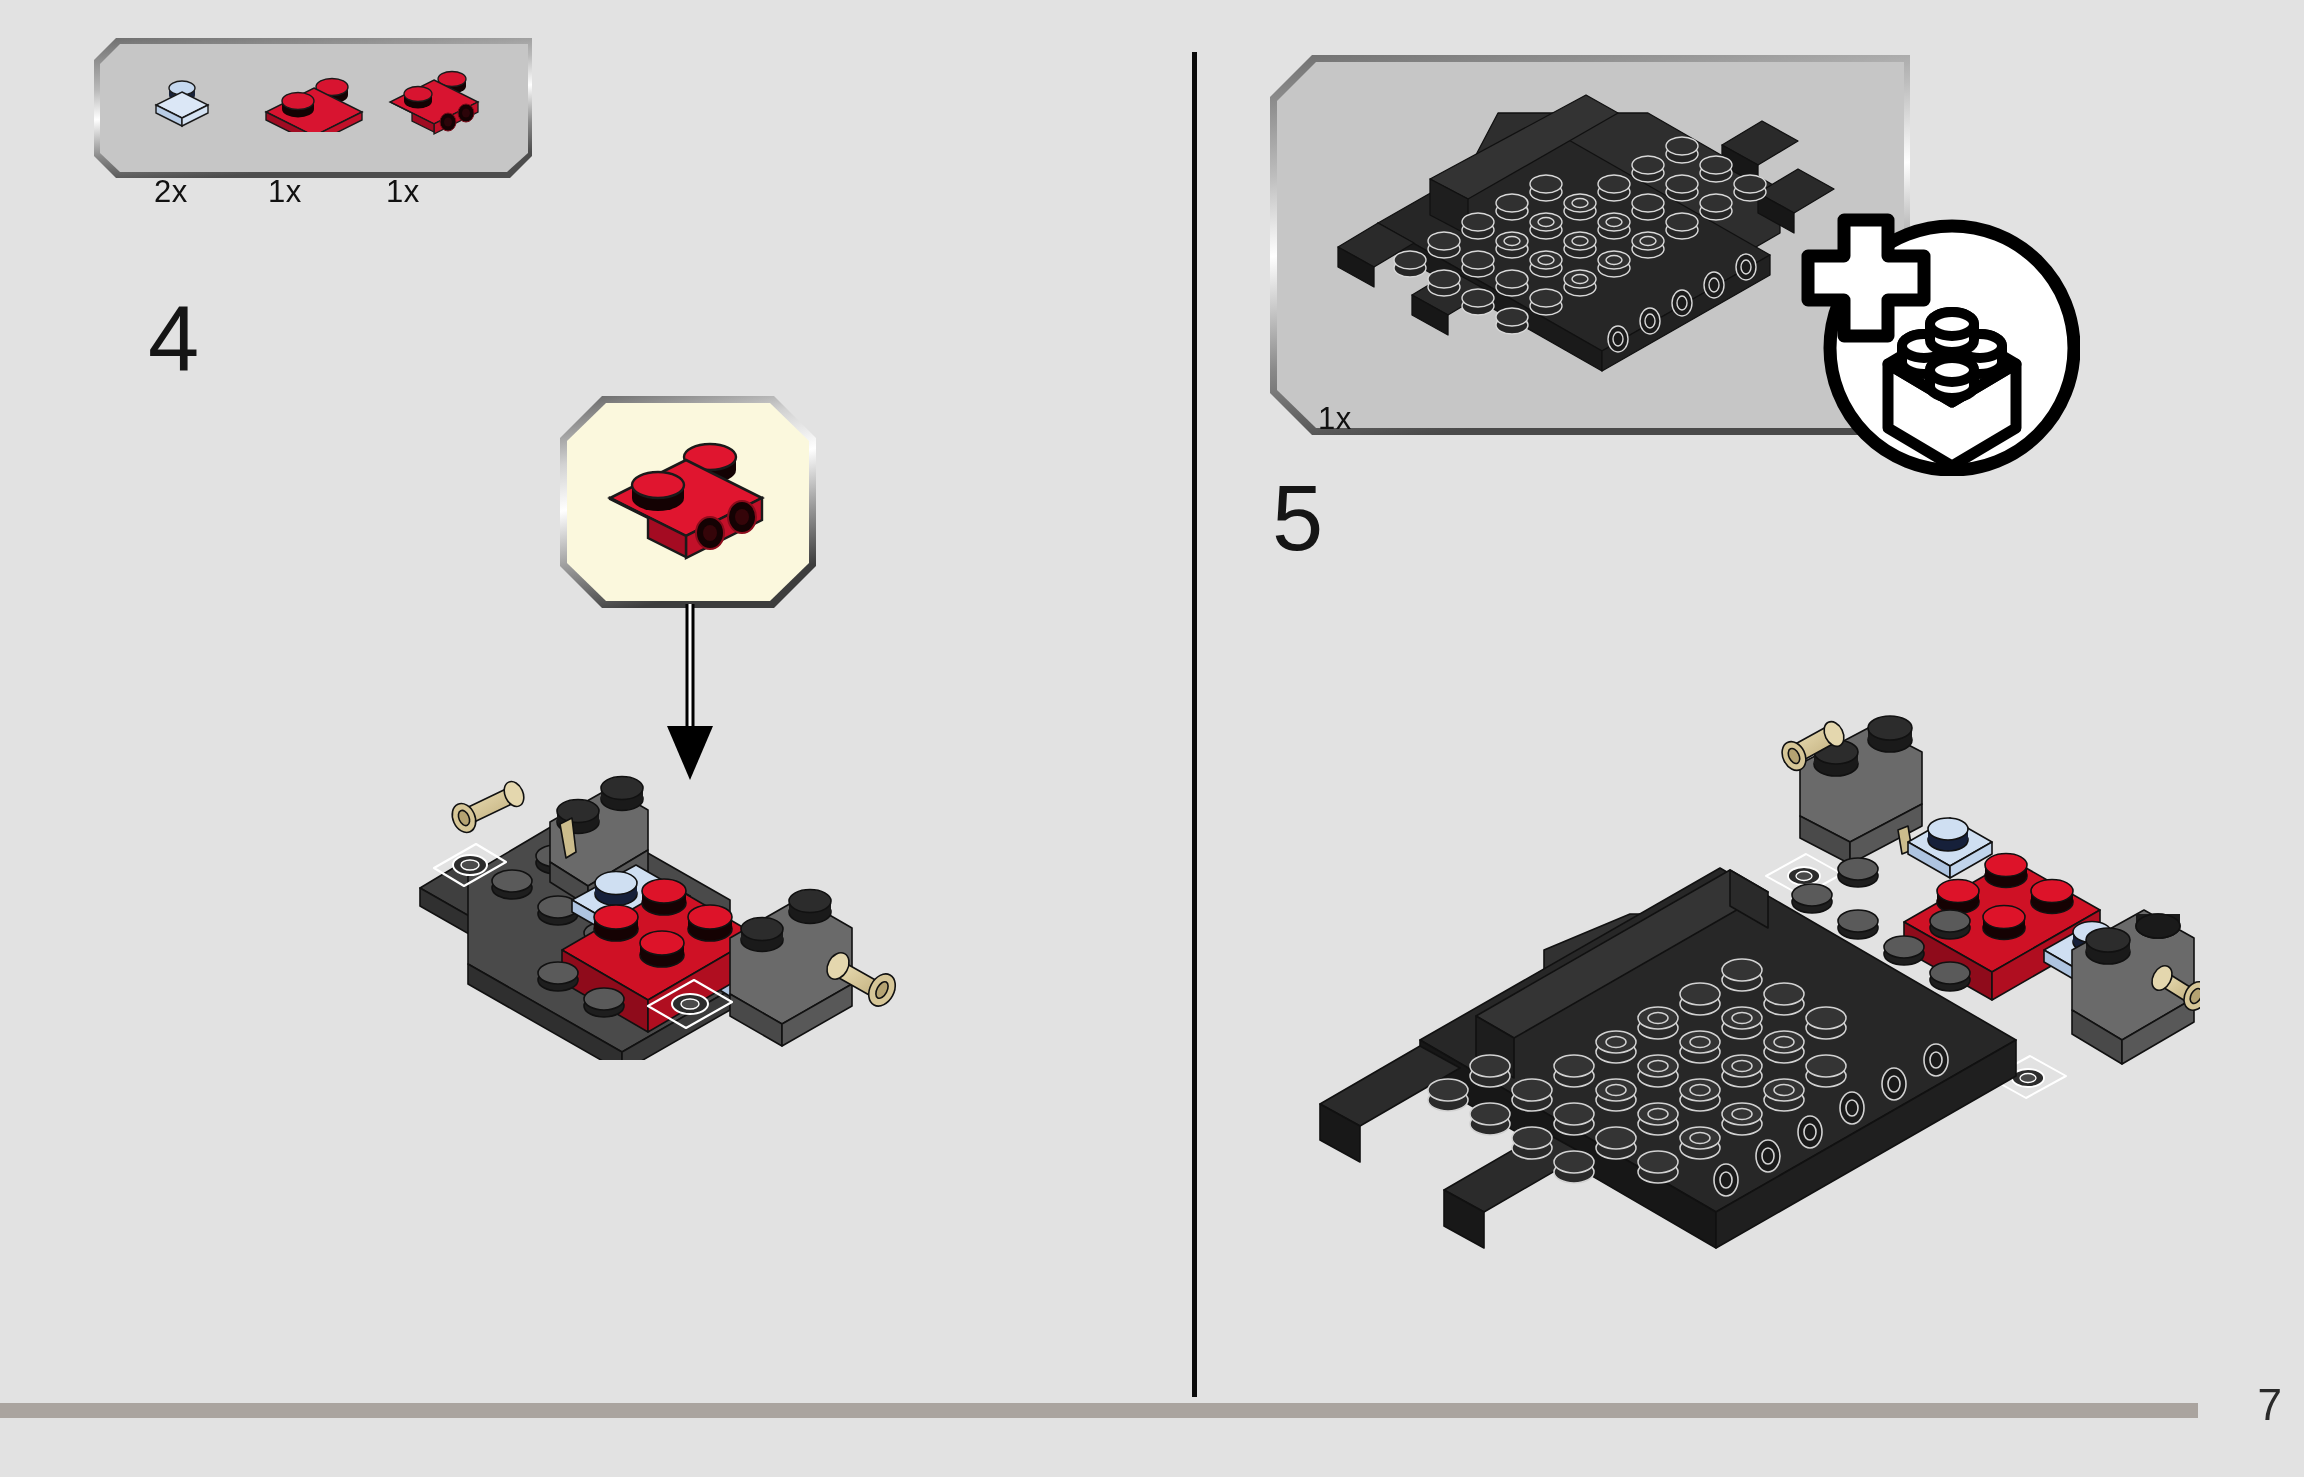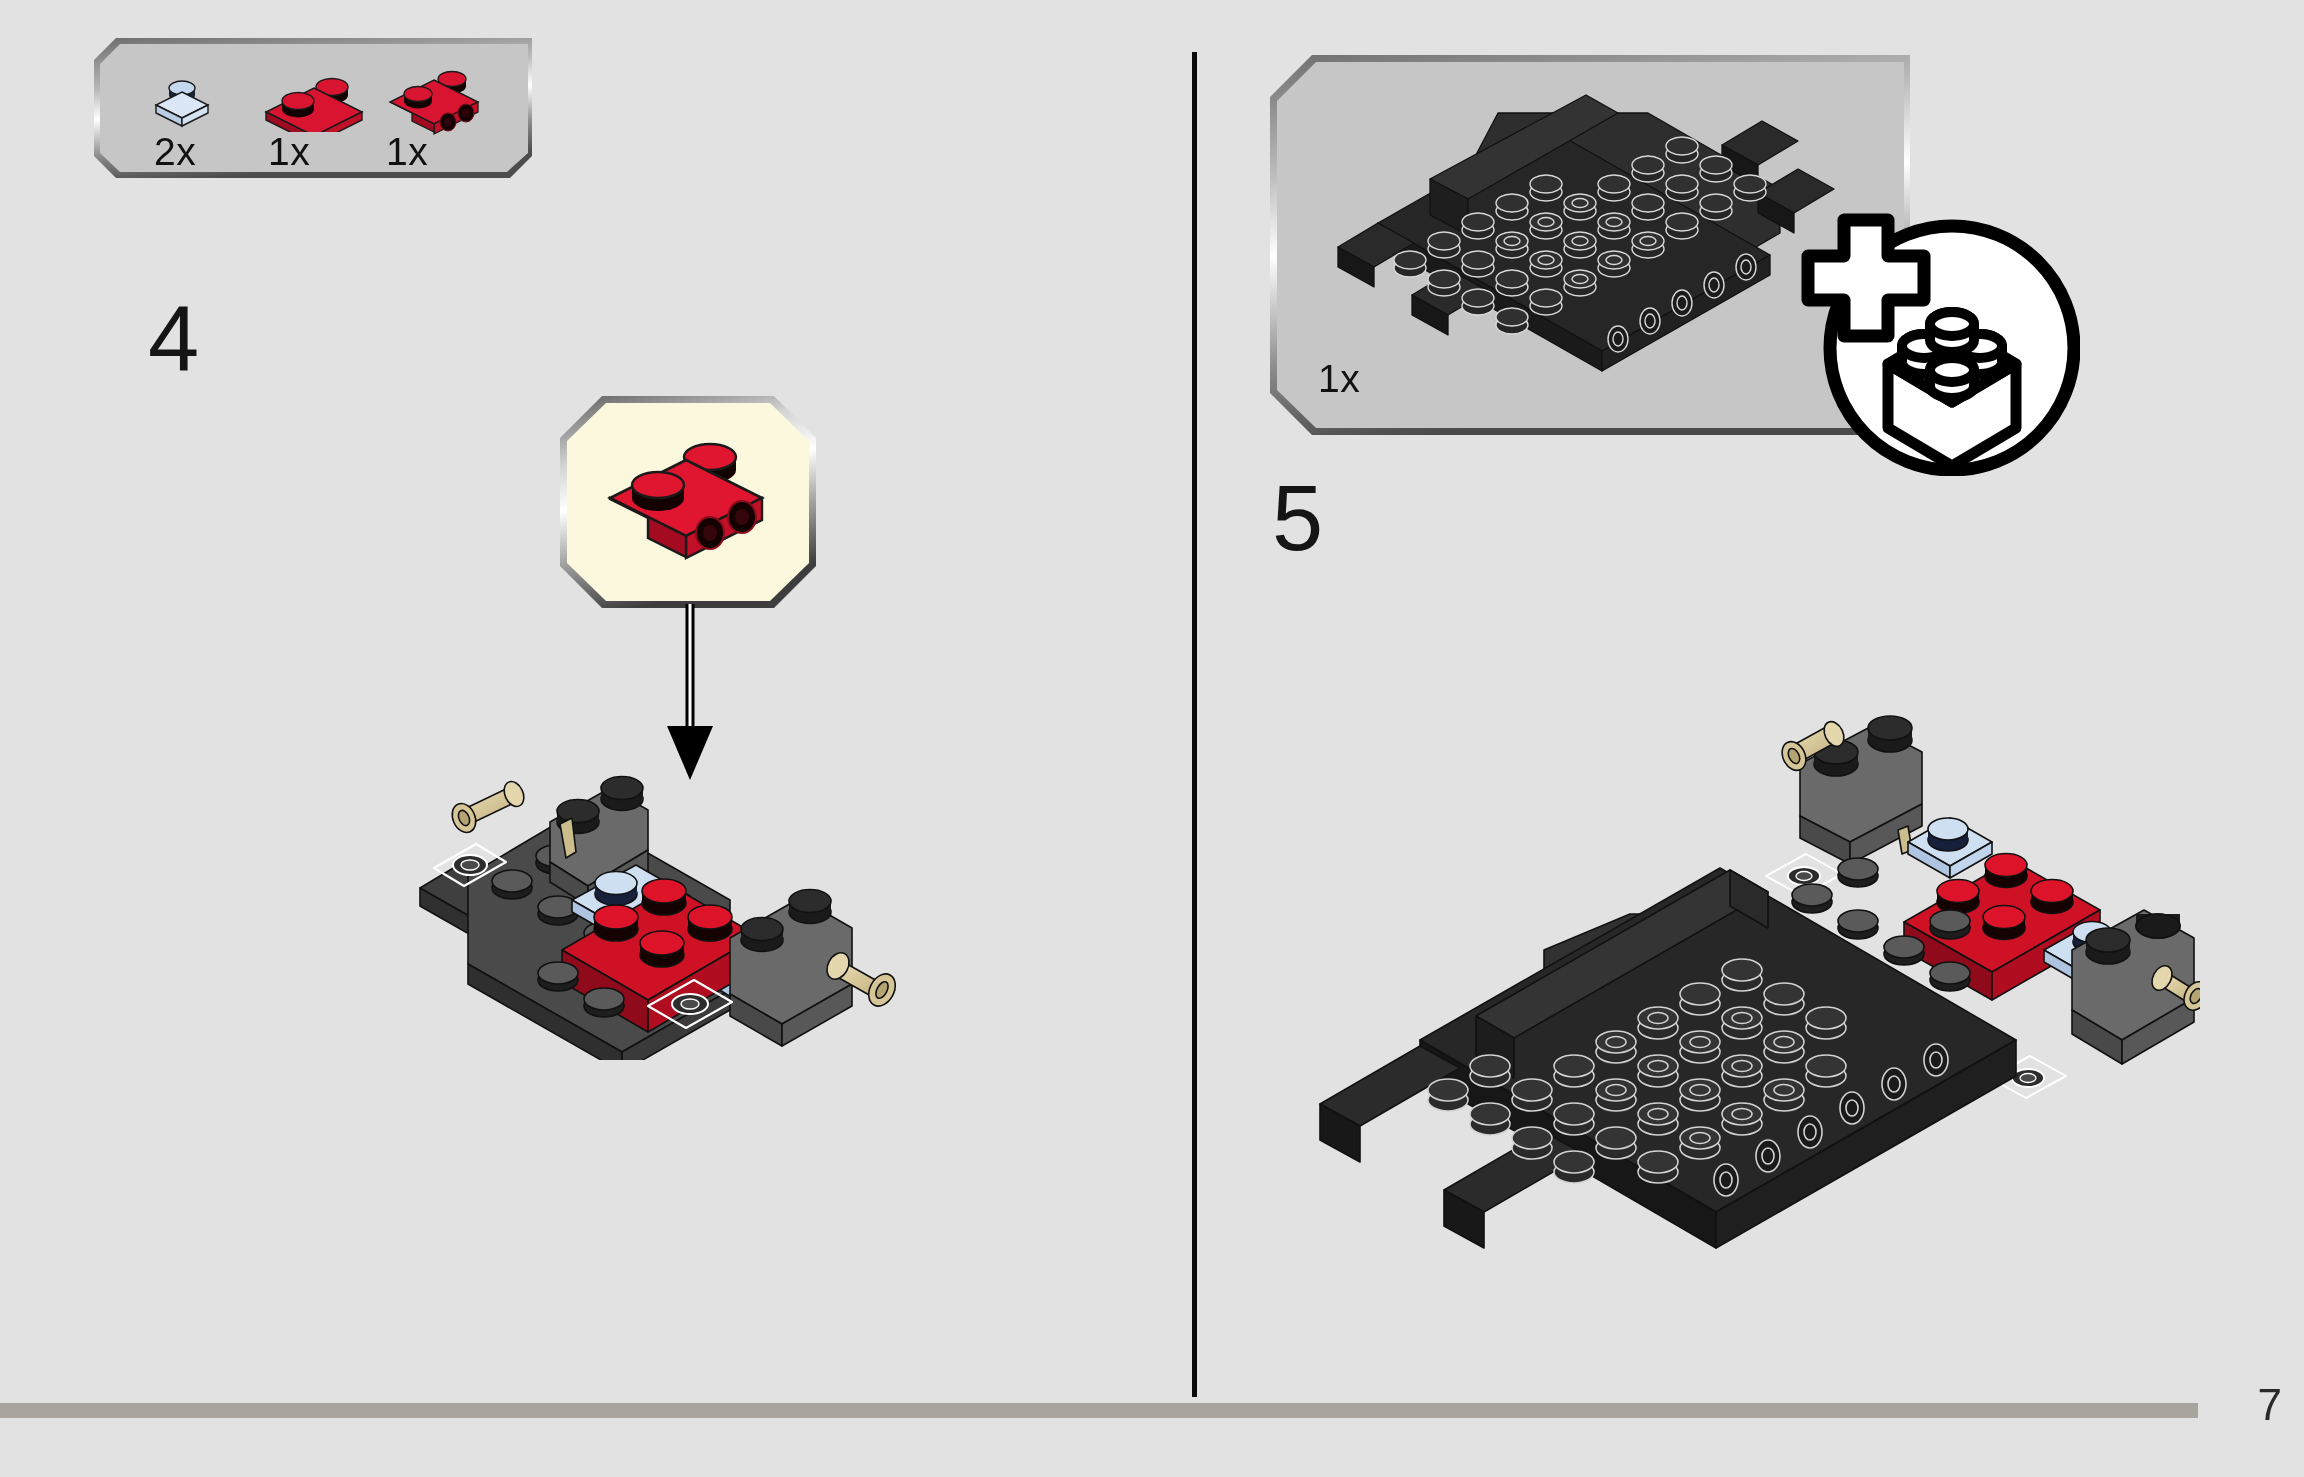--- a/index.html
+++ b/index.html
@@ -30,22 +30,23 @@
   
   .parts-box{
     position:absolute;
     background:#c6c6c6;
     box-sizing:border-box;
   }
   .pb-svg{position:absolute;inset:0;width:100%;height:100%;}
 
   .qty{
     position:absolute;
-    font-size:39px;color:#111;font-weight:400;
+    font-size:31px;color:#111;font-weight:400;
     letter-spacing:.5px;
+    margin-top:44px;
   }
 
   
   .step-num{
     position:absolute;
     font-size:92px;line-height:92px;color:#151515;font-weight:400;
   }
 
   
   .callout{position:absolute;}

